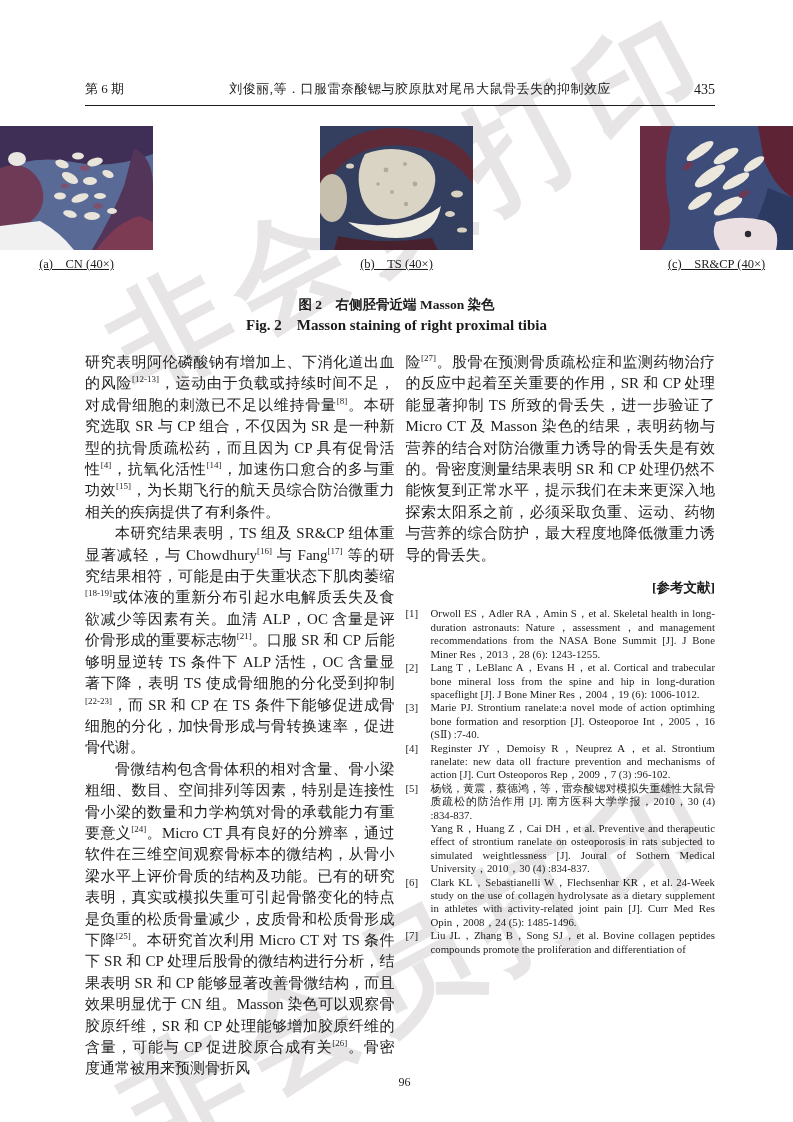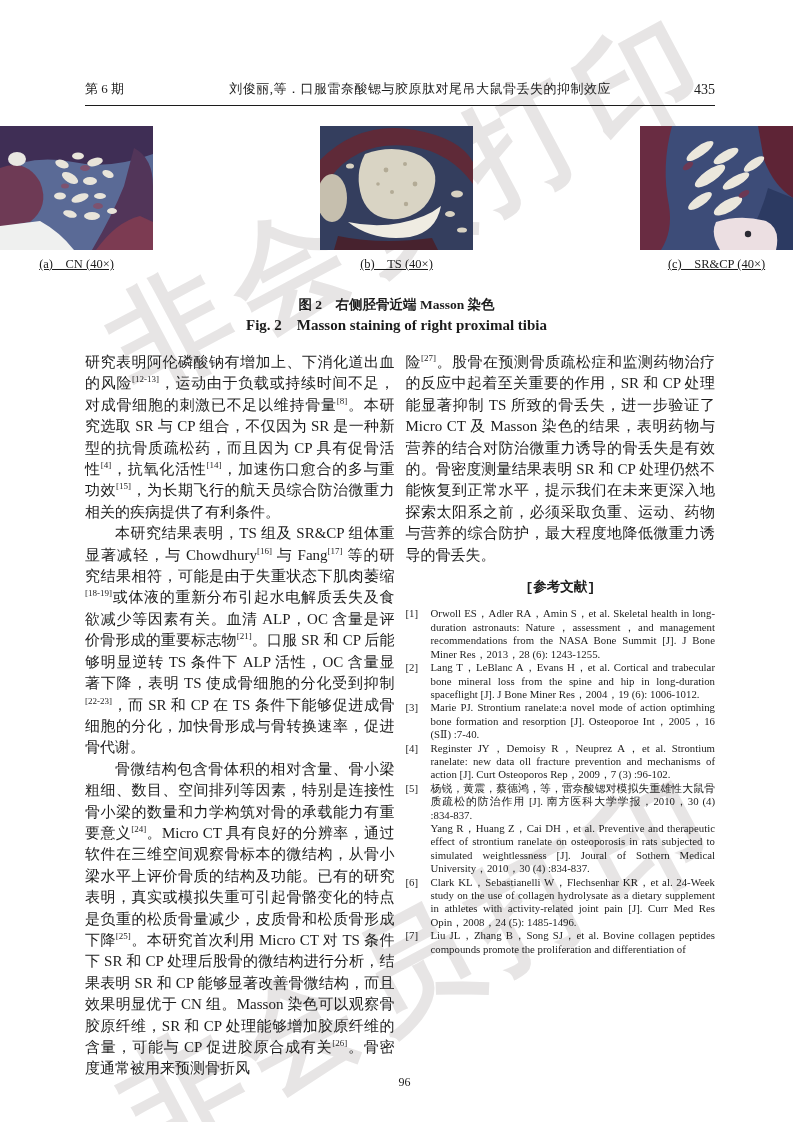--- a/index.html
+++ b/index.html
@@ -30,21 +30,21 @@
   .panel-label{text-align:center;font-size:12.5px;margin-top:6px;}
   .fig-caption-zh{text-align:center;font-weight:bold;font-size:13.5px;margin-top:23px;}
   .fig-caption-en{text-align:center;font-weight:bold;font-size:15px;margin-top:2px;}
   
   .columns{display:flex;gap:11px;margin:17px 78px 0 85px;}
   .col{width:311px;font-size:15px;line-height:21.4px;text-align:justify;}
   .para{margin:0;}
   .para.indent{text-indent:2em;}
   sup.cite{font-size:9px;line-height:0;}
   
-  .refs-heading{font-weight:bold;text-align:center;font-size:13.5px;margin:11px 0 9px 0;font-family:Liberation Mono, monospace;}
+  .refs-heading{font-weight:bold;text-align:right;font-size:13.5px;margin:11px 0 9px 0;}
   .ref{display:flex;font-size:10.8px;line-height:13.4px;text-align:justify;}
   .ref-label{flex:none;width:25px;}
   .ref-text{flex:1;}
   
   .footer{position:absolute;left:8px;bottom:32px;width:100%;text-align:center;font-size:12px;z-index:1;}
 </style>
 </head>
 <body>
 
 <div class="page">

